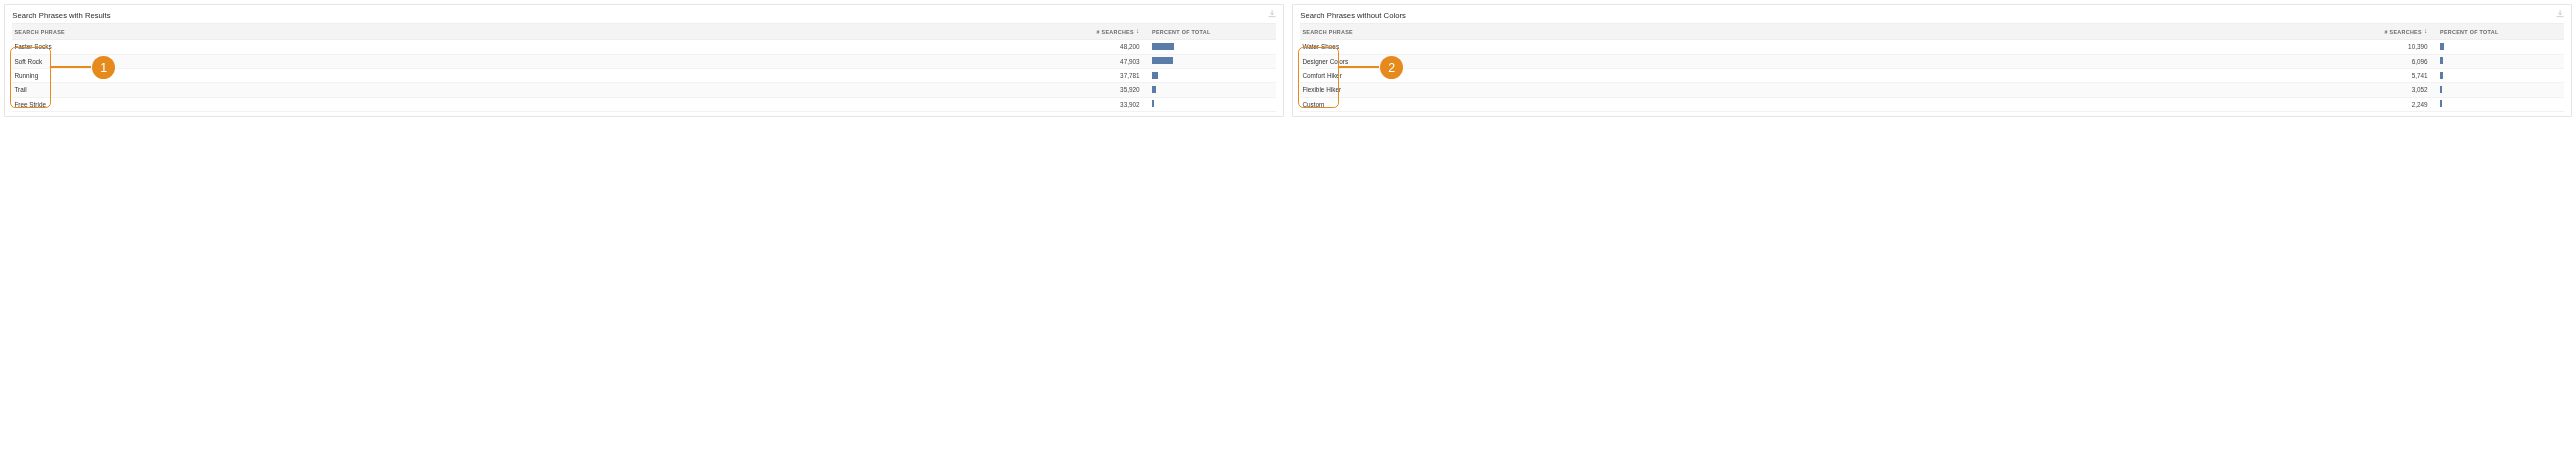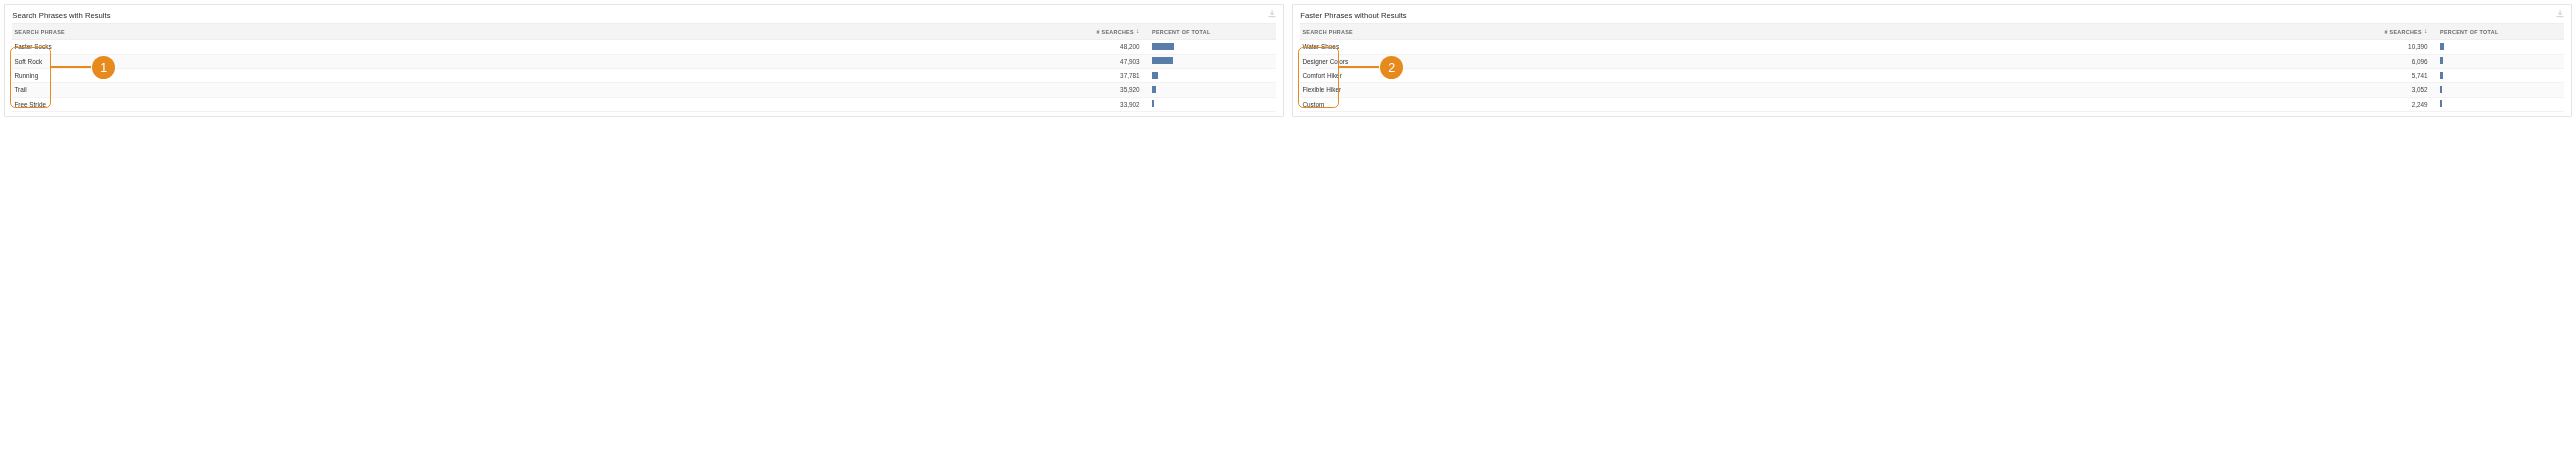--- a/index.html
+++ b/index.html
@@ -145,21 +145,21 @@
       <span>1</span>
     </div>
 </div>
 
 <div class="panel">
   <span class="download-icon">
     <svg width="8.2" height="8.2" viewBox="0 0 16 16">
         <path d="M8 1v8m0 0l-3-3m3 3l3-3M2 13h12" stroke="currentColor" stroke-width="1.5" fill="none" stroke-linecap="round"></path>
       </svg>
   </span>
-  <h3 class="panel-title">Faster Phrases without Results</h3>
+  <h3 class="panel-title">Search Phrases without Colors</h3>
   <div class="table-header">
     <div class="col-phrase">SEARCH PHRASE</div>
     <div class="col-searches">
       <span># SEARCHES</span>
       <span class="sort-arrow">↓</span>
     </div>
     <div class="col-percent">PERCENT OF TOTAL</div>
   </div>
   <div class="rows">
     <div class="row">

